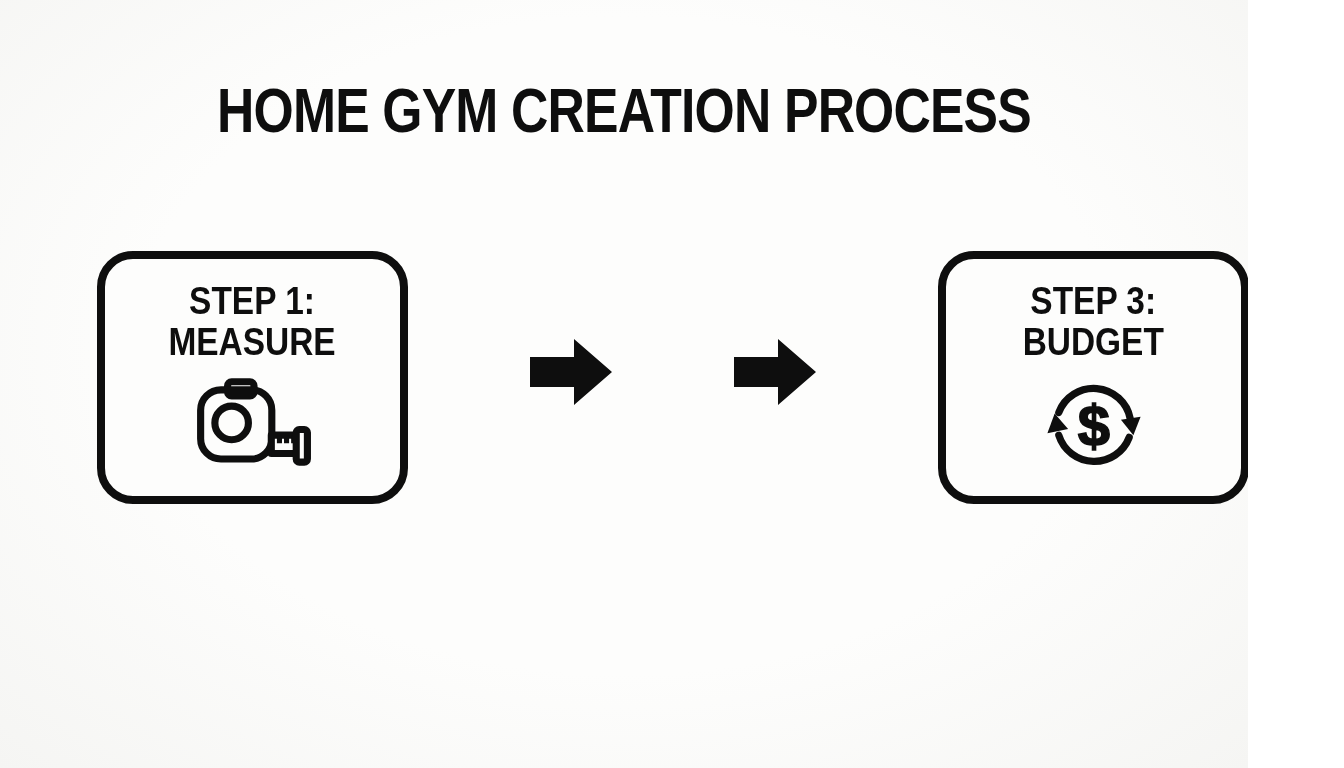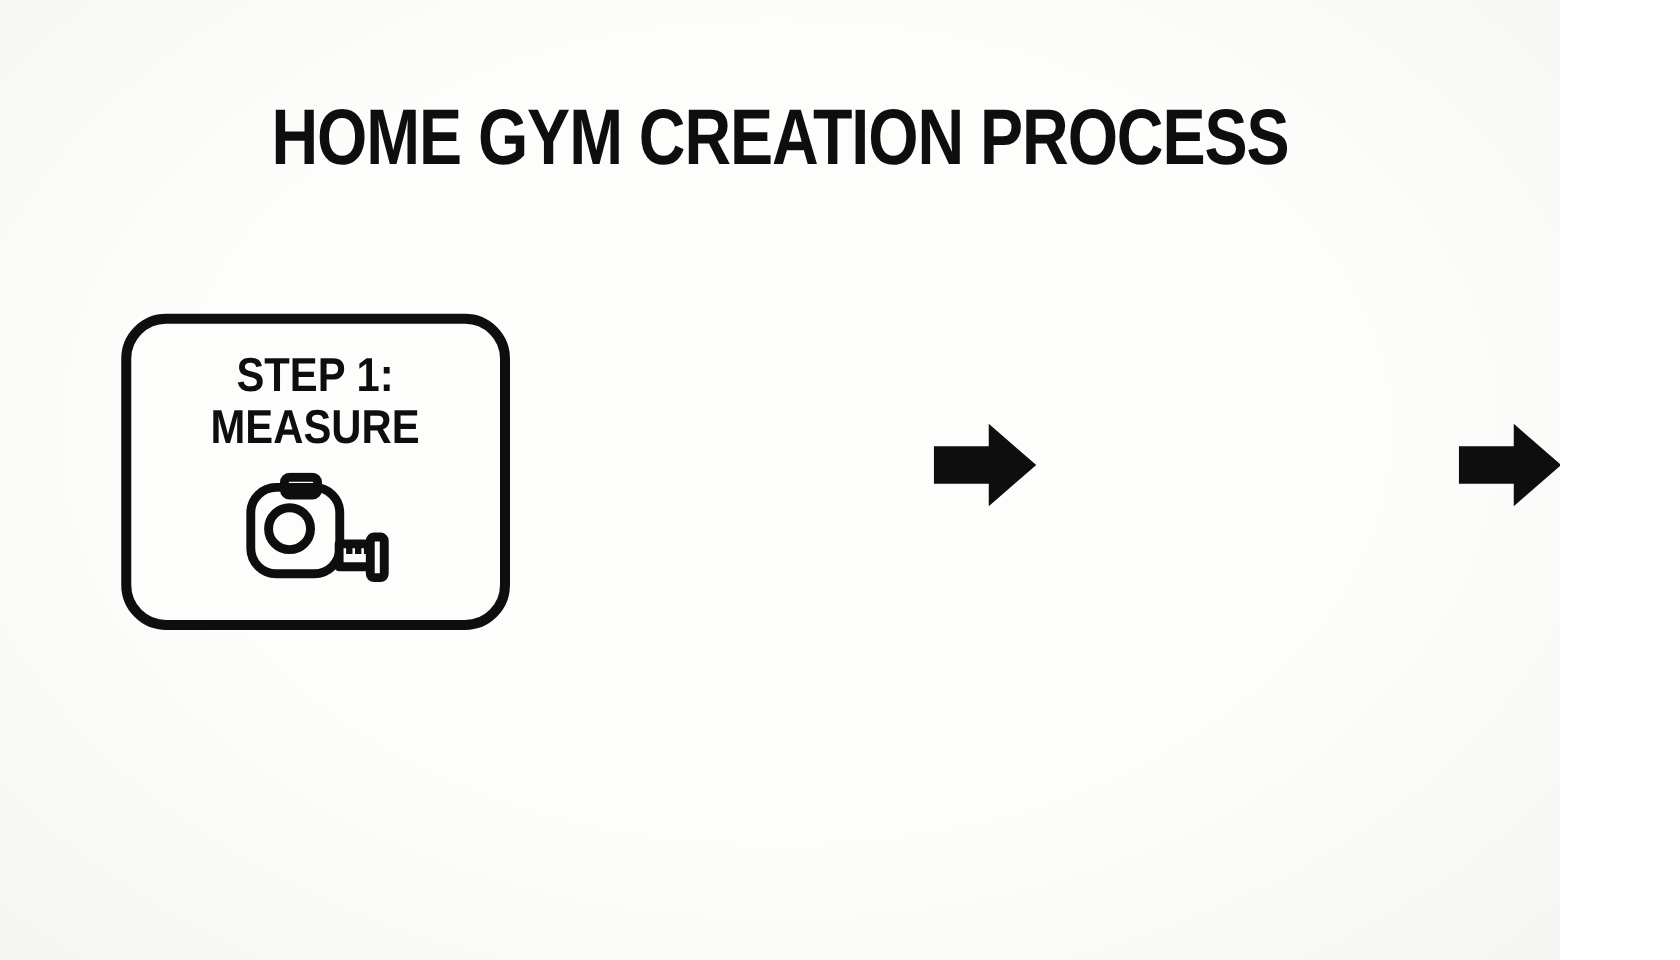--- a/index.html
+++ b/index.html
@@ -100,15 +100,32 @@
       </svg>
     </div>
 
 
     <div class="arrow">
       <svg width="82" height="66" viewBox="0 0 82 66">
         <polygon points="0,18 44,18 44,0 82,33 44,66 44,48 0,48" fill="#0e0e0e"></polygon>
       </svg>
     </div>
 
+    <div class="step-box">
+      <div class="step-title">
+        <span>STEP 3:</span>
+        <span>BUDGET</span>
+      </div>
+      <div class="step-icon">
+        <svg width="116" height="108" viewBox="0 0 112 104">
+          <g fill="none" stroke="#0e0e0e" stroke-width="7" stroke-linecap="round">
+            <path d="M 22 38 A 36 36 0 0 1 91 44"></path>
+            <path d="M 90 62 A 36 36 0 0 1 22 60"></path>
+          </g>
+          <polygon points="101,42 82,45 94,60" fill="#0e0e0e"></polygon>
+          <polygon points="11,58 31,54 18,39" fill="#0e0e0e"></polygon>
+          <text x="56" y="51" text-anchor="middle" dominant-baseline="central" font-family="Liberation Sans, sans-serif" font-size="56" font-weight="bold" fill="#0e0e0e" stroke="#0e0e0e" stroke-width="1.5">$</text>
+        </svg>
+      </div>
+    </div>
 
   </div>
 </div>
 
 </body></html>

